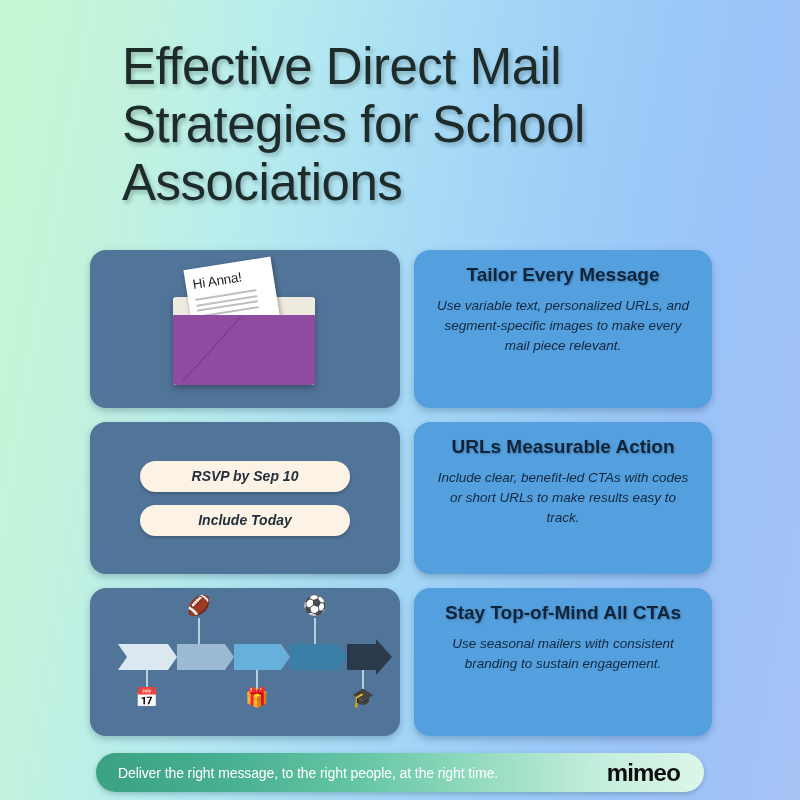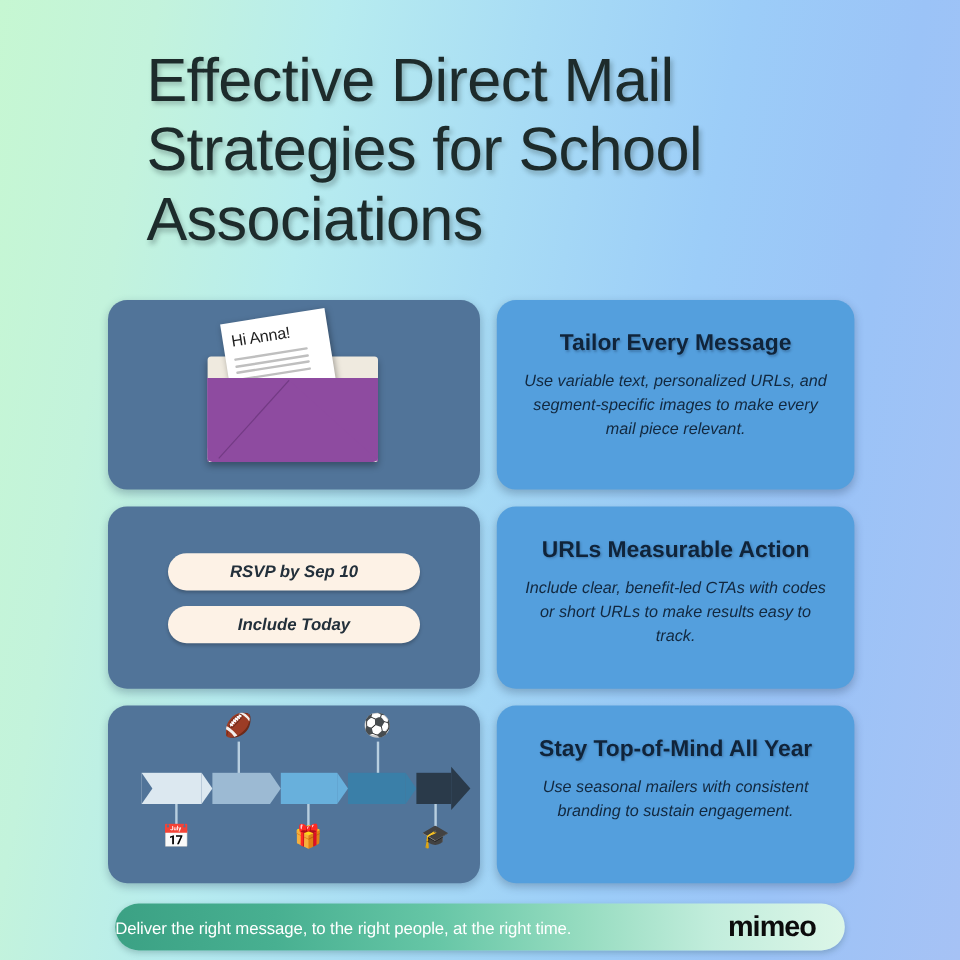--- a/index.html
+++ b/index.html
@@ -65,21 +65,21 @@
     border-radius: 16px;
     box-shadow: 0 3px 7px rgba(30,50,80,0.28);
     position: relative;
     overflow: hidden;
   }
   .panel-right {
     width: 298px;
     background: #549fdd;
     border-radius: 16px;
     box-shadow: 0 3px 7px rgba(30,50,80,0.28);
-    padding: 24px 18px 12px;
+    padding: 12px 18px 12px;
     display: flex;
     flex-direction: column;
     align-items: center;
     text-align: center;
   }
   .row-1 .panel-left, .row-1 .panel-right { height: 158px; }
   .row-2 .panel-left, .row-2 .panel-right { height: 152px; }
   .row-3 .panel-left, .row-3 .panel-right { height: 148px; }
 
   .card-title {
@@ -285,20 +285,21 @@
     border-radius: 20px;
     background: linear-gradient(90deg,
        #3ba184 0%, #48b091 22%, #66c6a6 44%,
        #96dcc0 64%, #c2eddc 82%, #dcf6e8 100%);
     display: flex;
     align-items: center;
     box-shadow: 0 2px 5px rgba(20,60,60,0.25);
   }
   .footer-text {
     flex: 1;
+    padding-left: 22px;
     font-size: 14px;
     color: #ffffff;
     letter-spacing: -0.1px;
   }
   .footer-logo {
     padding-right: 24px;
     font-size: 24px;
     font-weight: bold;
     color: #0c0c0c;
     letter-spacing: -0.8px;
@@ -373,21 +374,21 @@
           </div>
 
           <span class="node-icon" style="left:42px; top:100px; width:30px;">📅</span>
           <span class="node-icon" style="left:94px; top:8px; width:30px;">🏈</span>
           <span class="node-icon" style="left:152px; top:100px; width:30px;">🎁</span>
           <span class="node-icon" style="left:210px; top:8px; width:30px;">⚽</span>
           <span class="node-icon" style="left:258px; top:100px; width:30px;">🎓</span>
         </div>
       </div>
       <div class="panel-right">
-        <div class="card-title">Stay Top-of-Mind All Year</div>
+        <div class="card-title">Stay Top-of-Mind All CTAs</div>
         <div class="card-body">Use seasonal mailers with consistent branding to sustain engagement.</div>
       </div>
     </div>
 
   </div>
 
   <div class="footer">
     <div class="footer-text">Deliver the right message, to the right people, at the right time.</div>
     <div class="footer-logo">mimeo</div>
   </div>

